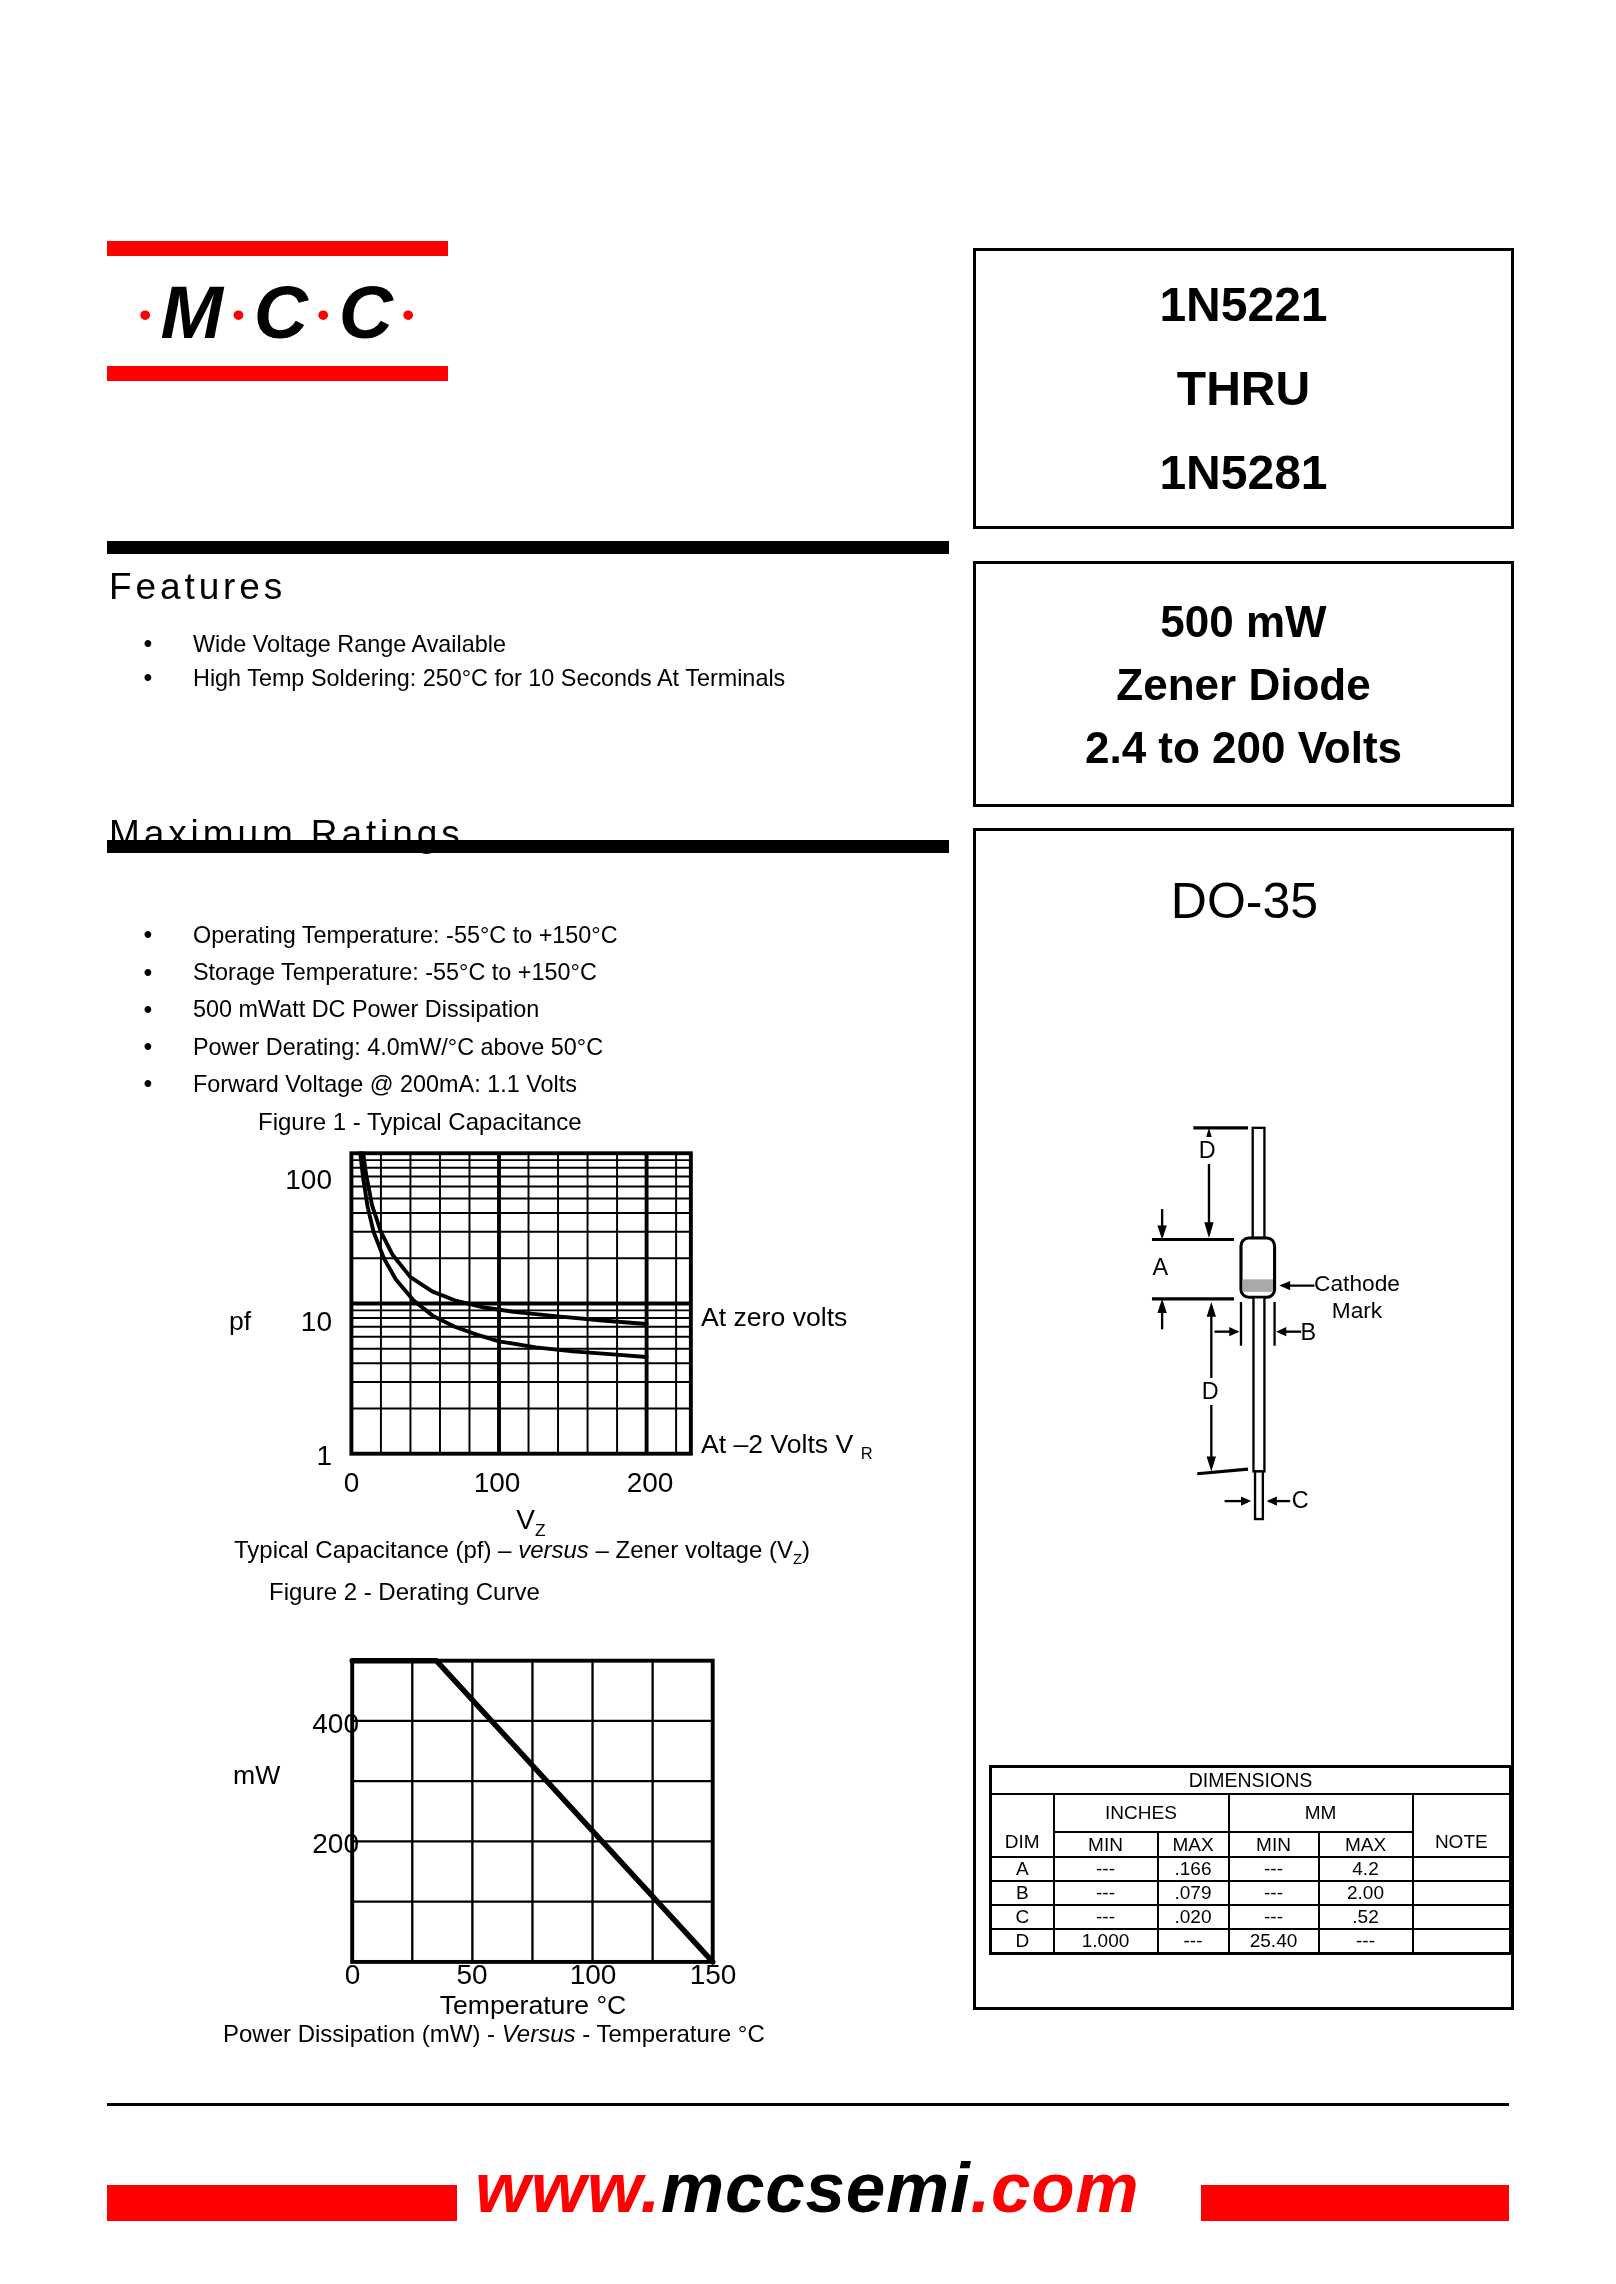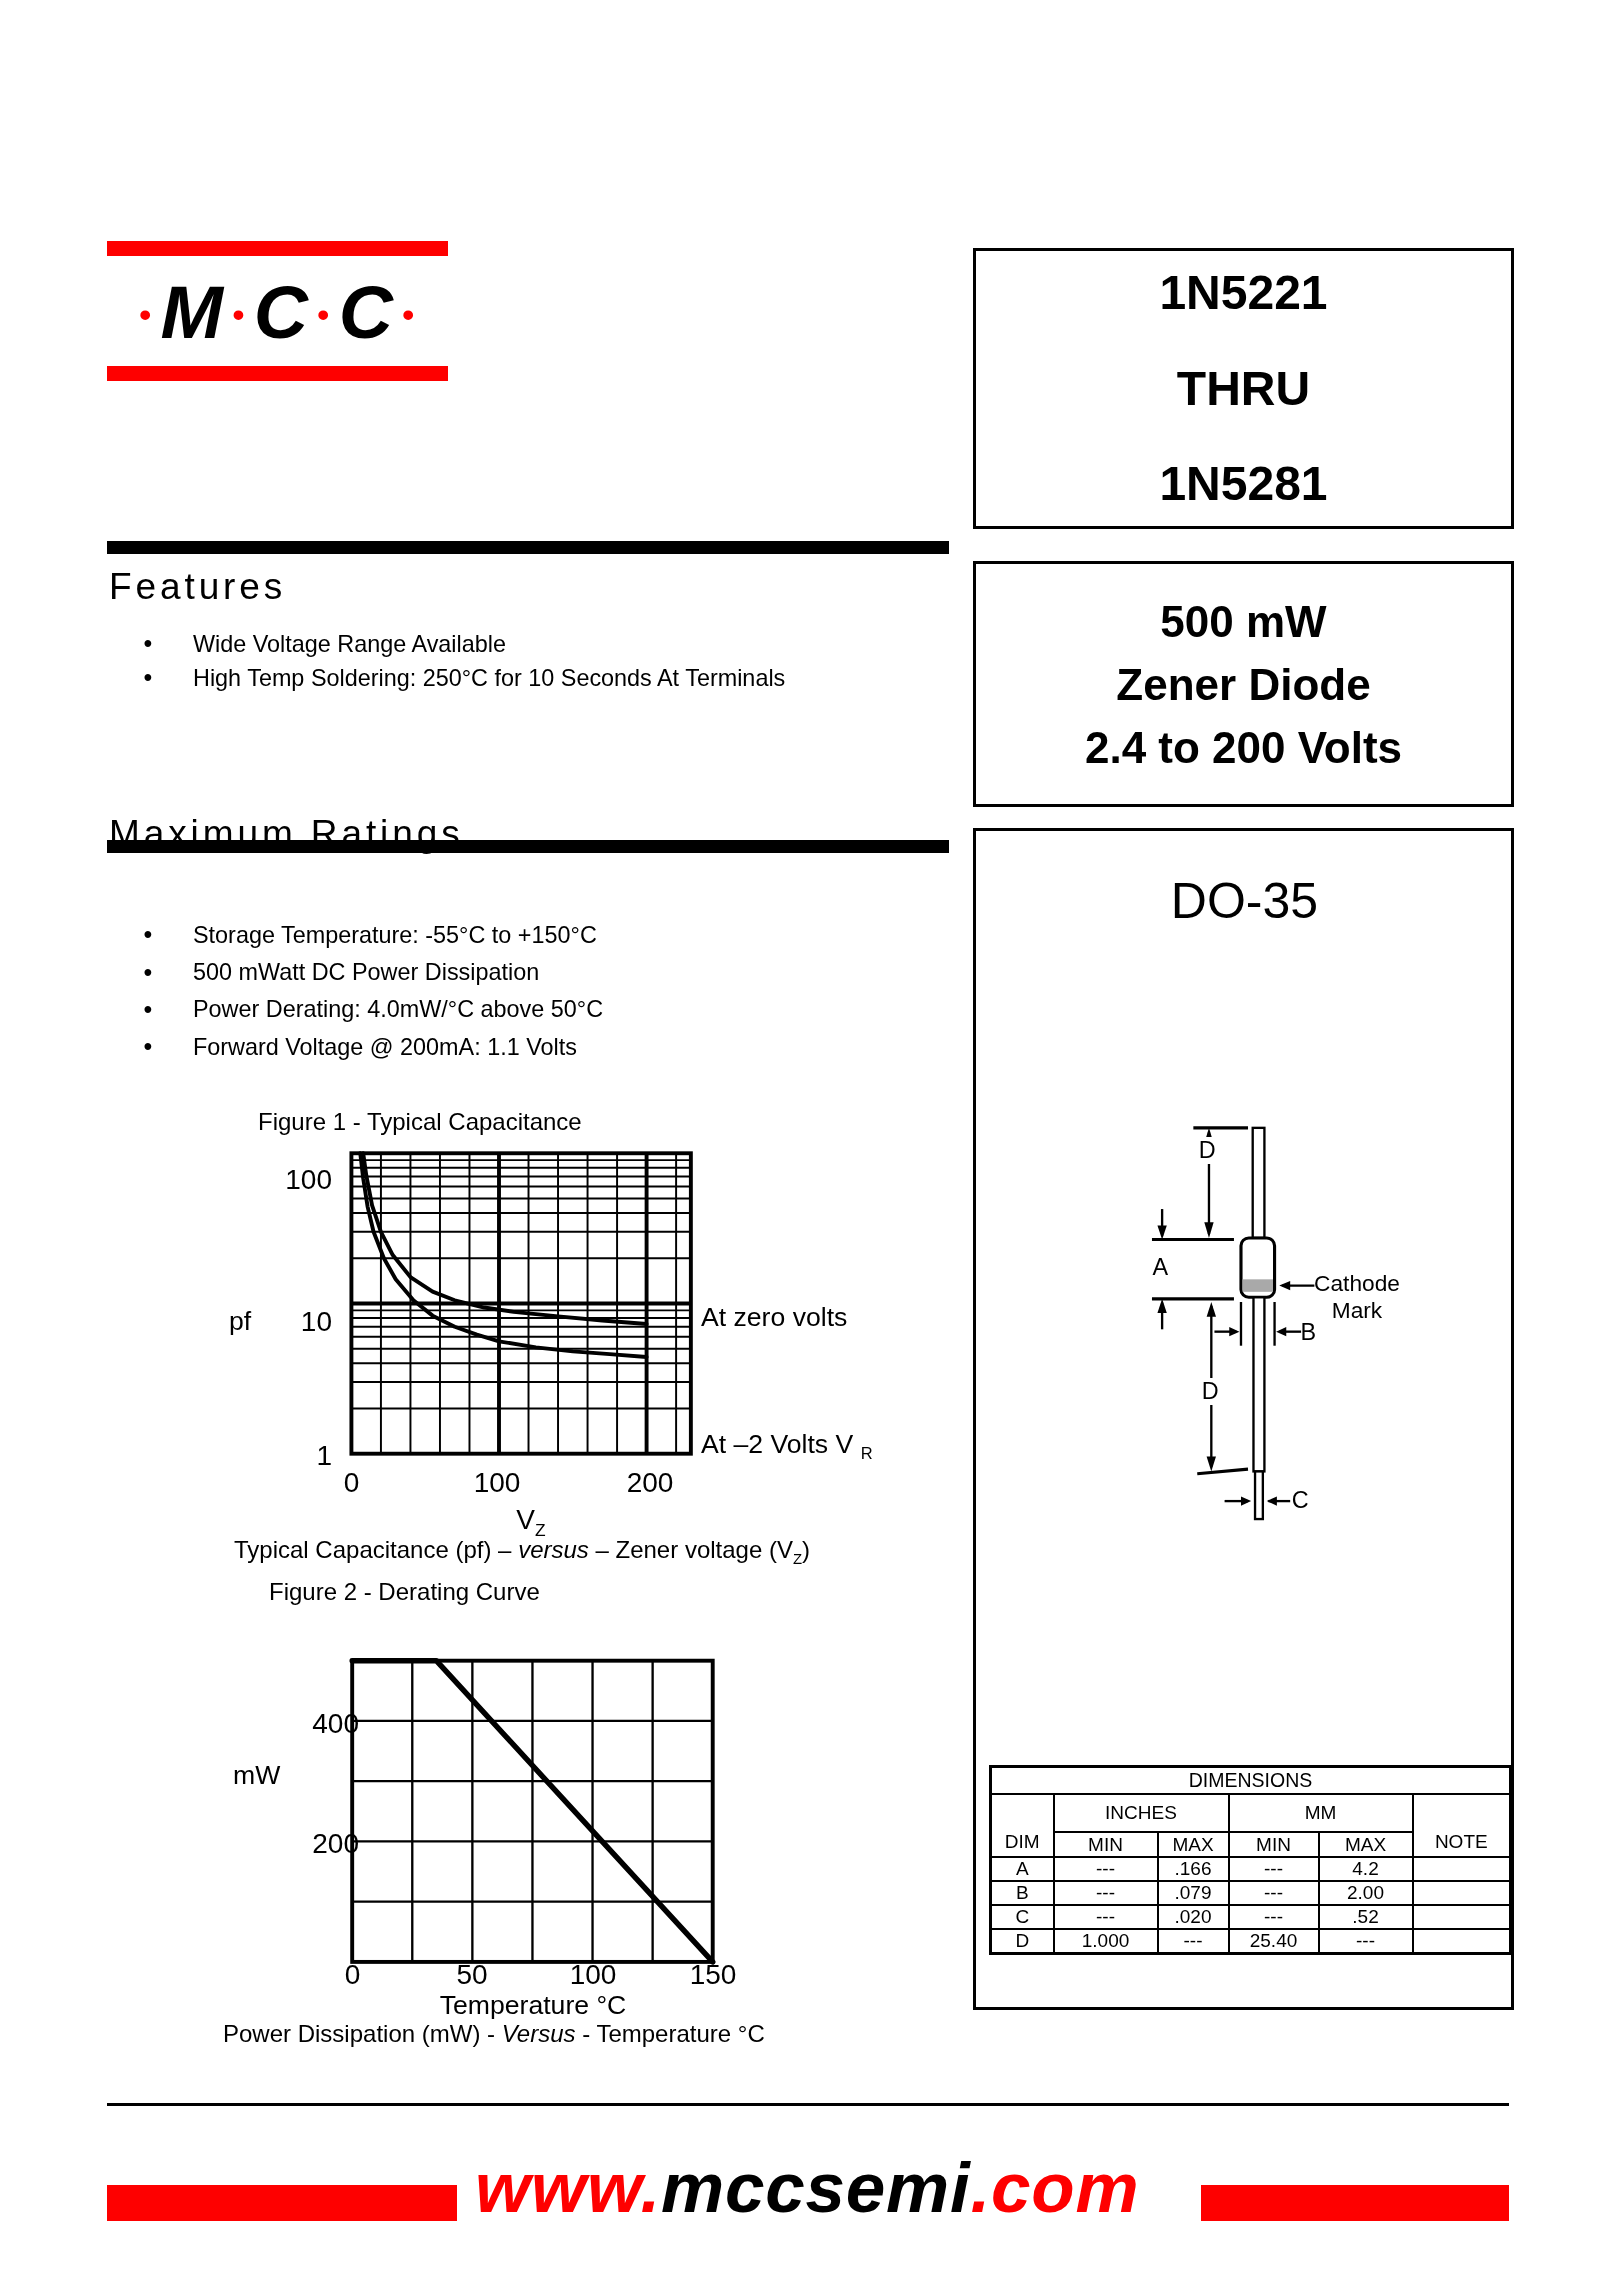--- a/index.html
+++ b/index.html
@@ -55,21 +55,21 @@
       <span>M</span>
       <span class="logo-dot">•</span>
       <span>C</span>
       <span class="logo-dot">•</span>
       <span>C</span>
       <span class="logo-dot">•</span>
   </div>
   <div class="abs redbar" style="left:107px;top:366px;width:341px;height:15px;"></div>
 
 
-  <div class="abs rbox partnums" style="left:973px;top:248px;width:535px;height:275px;justify-content:space-between;">
+  <div class="abs rbox partnums" style="left:973px;top:248px;width:535px;height:275px;">
     <div>1N5221</div>
     <div>THRU</div>
     <div>1N5281</div>
   </div>
 
   <div class="abs blackbar" style="left:107px;top:541px;width:842px;height:12.5px;"></div>
   <div class="abs sect-title" style="left:109px;top:566px;">Features</div>
   <ul class="abs blts f" style="left:142px;top:631px;width:781px;">
     <li>Wide Voltage Range Available</li>
     <li>High Temp Soldering: 250°C for 10 Seconds At Terminals</li>
@@ -77,20 +77,21 @@
 
   <div class="abs rbox summary" style="left:973px;top:561px;width:535px;height:240px;">
     <div>500 mW</div>
     <div>Zener Diode</div>
     <div>2.4 to 200 Volts</div>
   </div>
 
   <div class="abs blackbar" style="left:107px;top:840px;width:842px;height:12.5px;"></div>
   <div class="abs sect-title" style="left:109px;top:813px;">Maximum Ratings</div>
   <ul class="abs blts m" style="left:142px;top:922px;width:781px;">
+    <li>Operating Temperature: -55°C to +150°C</li>
     <li>Storage Temperature: -55°C to +150°C</li>
     <li>500 mWatt DC Power Dissipation</li>
     <li>Power Derating: 4.0mW/°C above 50°C</li>
     <li>Forward Voltage @ 200mA: 1.1 Volts</li>
   </ul>
 
   <div class="abs figtitle" style="left:258px;top:1108px;">Figure 1  -  Typical Capacitance</div>
   <svg id="fig1-plot" class="abs" viewBox="0 0 800 560" style="left:234px;top:1140px;width:625px;height:437px;">
       <line x1="187.82608695652175" y1="17" x2="187.82608695652175" y2="402" stroke="#000" stroke-width="2.5"></line>
       <line x1="225.65217391304347" y1="17" x2="225.65217391304347" y2="402" stroke="#000" stroke-width="2.5"></line>

